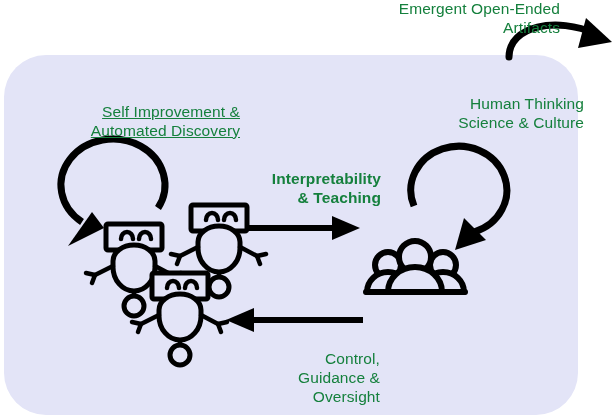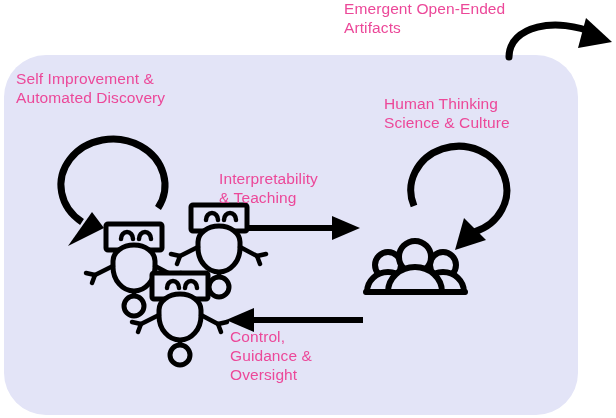--- a/index.html
+++ b/index.html
@@ -16,52 +16,54 @@
   }
   #canvas {
     position: absolute;
     left: 0;
     top: 0;
     width: 616px;
     height: 418px;
   }
   .lbl {
     position: absolute;
-    color: #ec4899;
-    text-align: left;
+    color: #15803d;
+    text-align: right;
     line-height: 1.22;
     white-space: pre;
     font-family: "Liberation Sans", sans-serif;
     font-size: 15.5px;
     letter-spacing: 0.1px;
   }
   #label-emergent {
     left: 344px;
     top: 0px;
     width: 216px;
     font-size: 15.5px;
   }
   #label-self-improvement {
     left: 16px;
-    top: 70px;
+    top: 103px;
     width: 224px;
+    text-decoration: underline;
   }
   #label-human-thinking {
     left: 384px;
     top: 95px;
     width: 200px;
   }
   #label-interpretability {
-    left: 219px;
+    left: 213px;
     top: 170px;
     width: 168px;
+    font-weight: bold;
   }
   #label-control {
     left: 230px;
-    top: 328px;
+    top: 350px;
     width: 150px;
   }
 </style>
 </head>
 <body>
 
 <svg id="canvas" viewBox="0 0 616 418" xmlns="http://www.w3.org/2000/svg">
 
   <rect x="4" y="55" width="574" height="360" rx="42" ry="42" fill="#e3e4f7"></rect>
 

